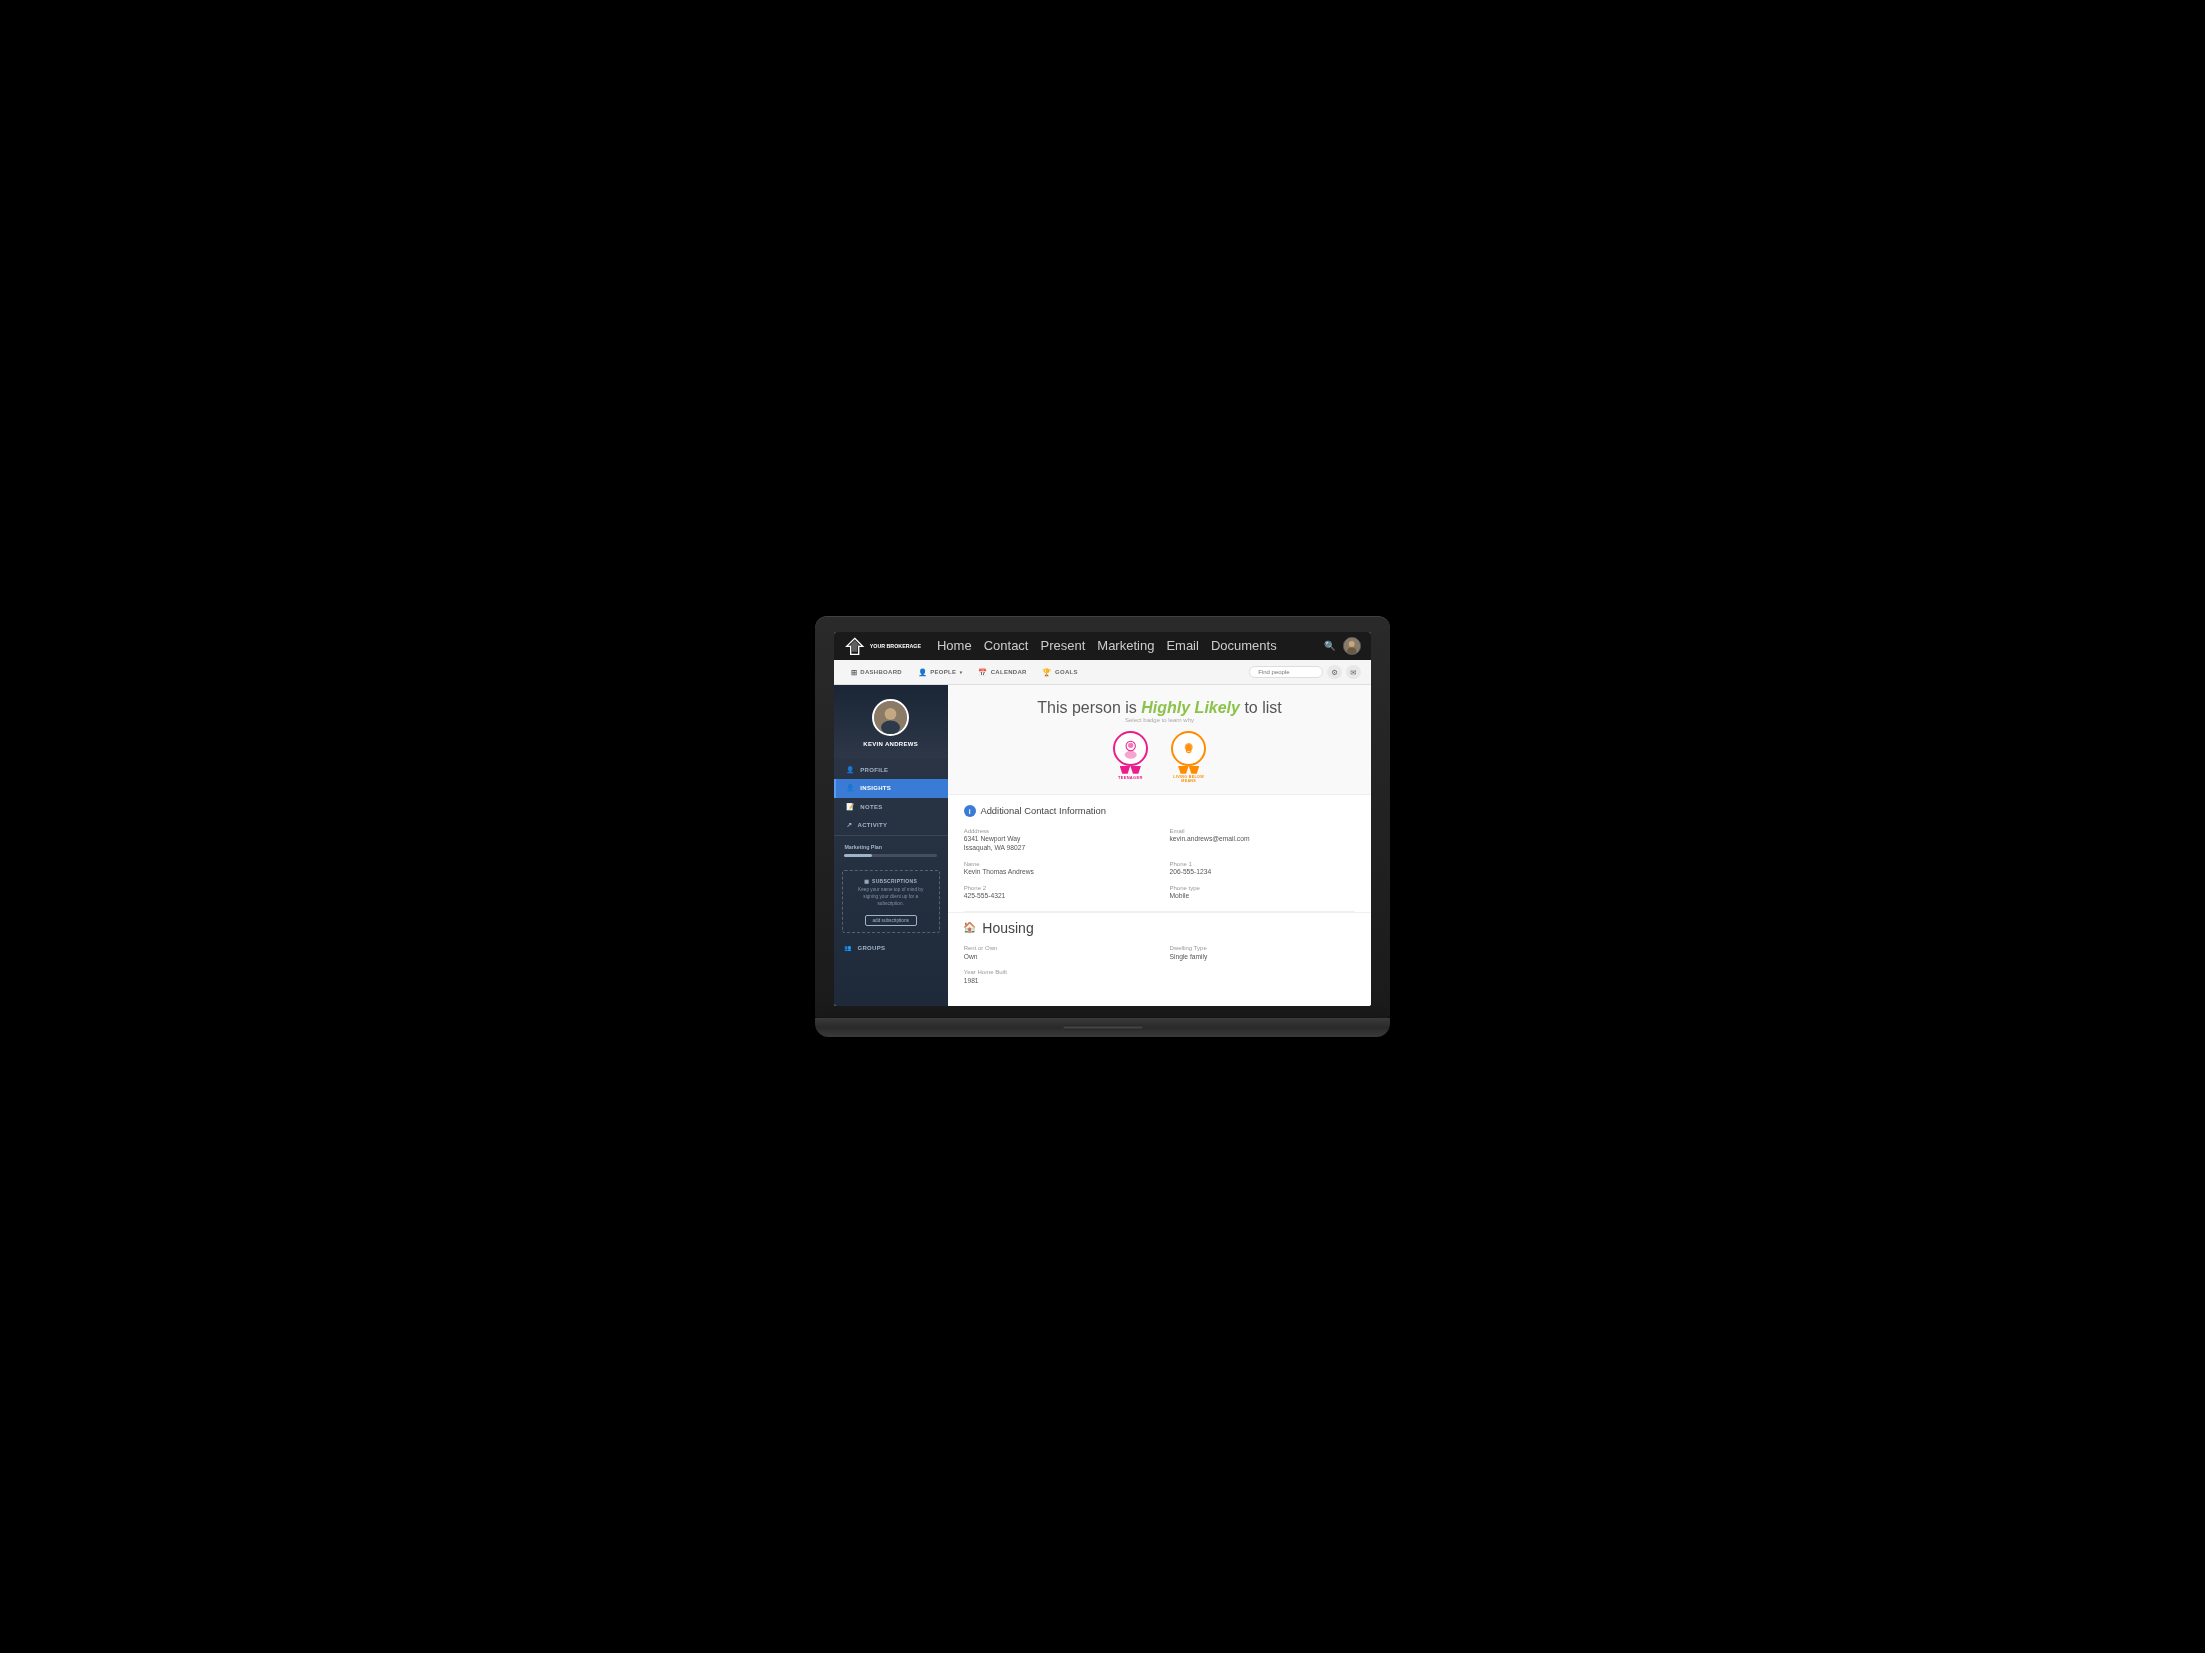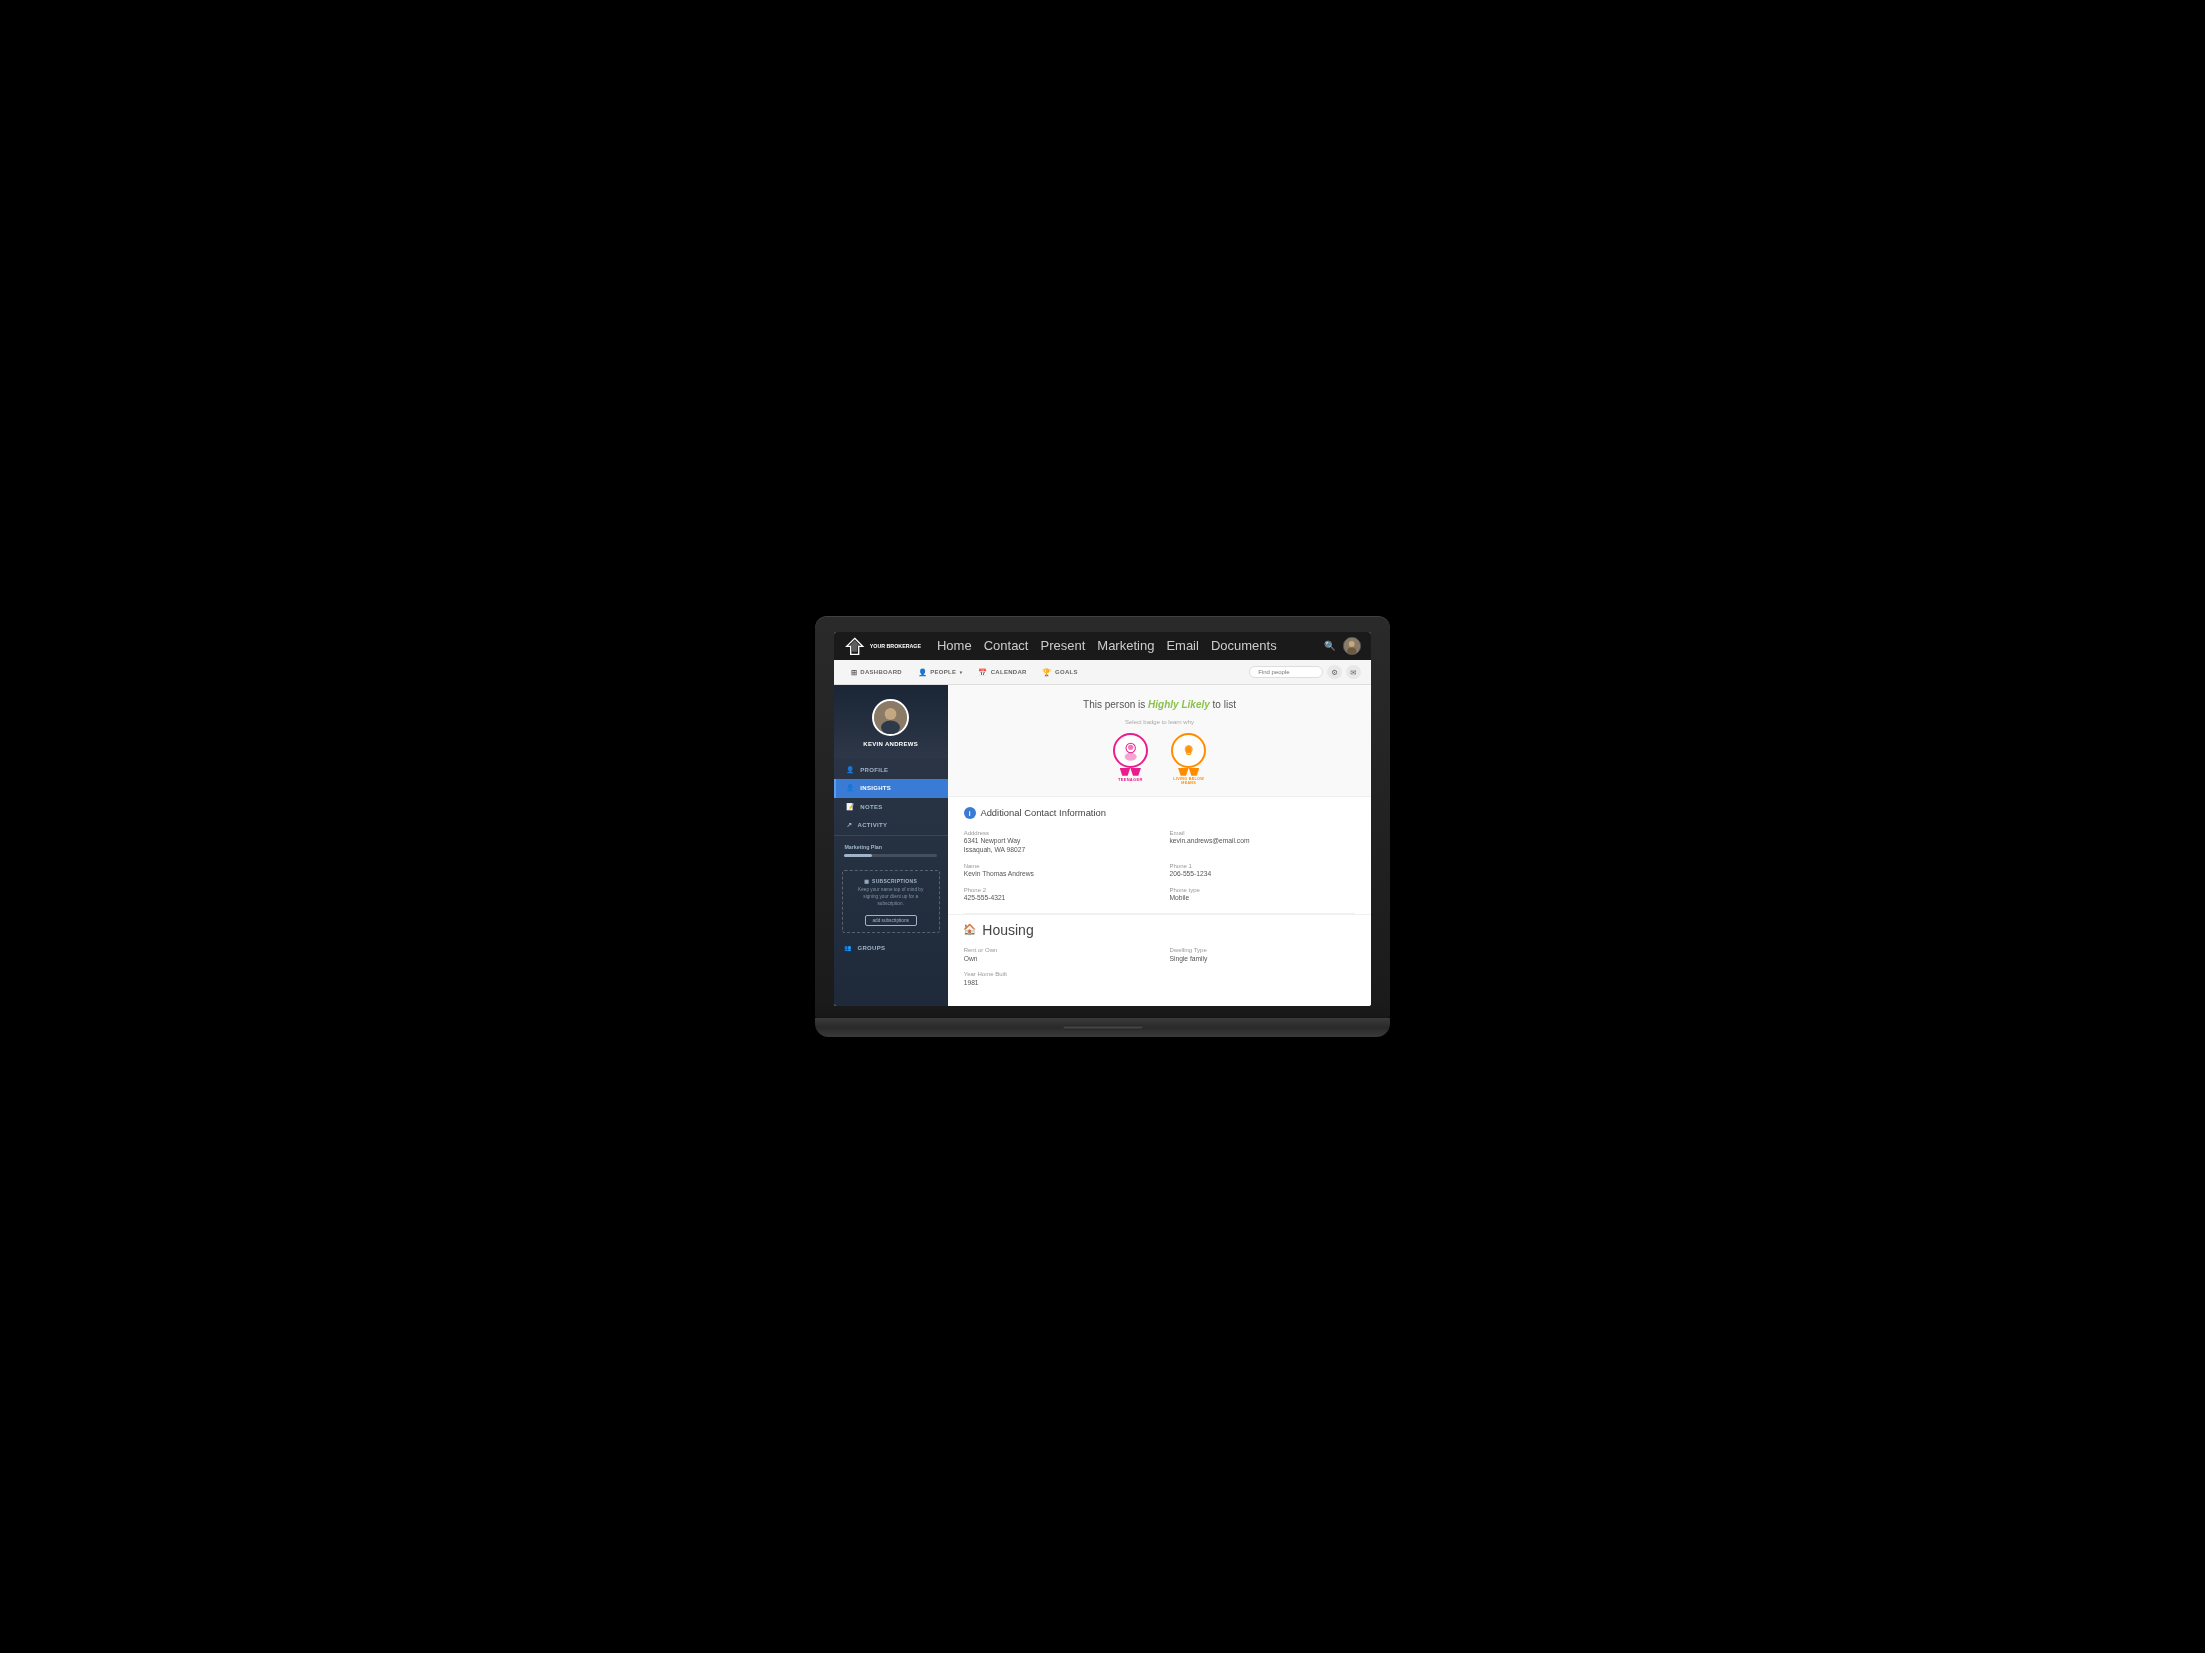--- a/index.html
+++ b/index.html
@@ -335,23 +335,23 @@
 
     
     .likelihood-banner {
       background: #f9f9f9;
       text-align: center;
       padding: 13.4px 20px 10.7px;
       border-bottom: 0.7px solid #eee;
     }
 
     .likelihood-title {
-      font-size: 10px;
+      font-size: 16px;
       color: #555;
-      margin-bottom: 9px;
+      margin-bottom: 0;
     }
 
     .likelihood-highlight {
       color: #8bc34a;
       font-style: italic;
       font-weight: 700;
     }
 
     .likelihood-subtitle {
       color: #aaa;

